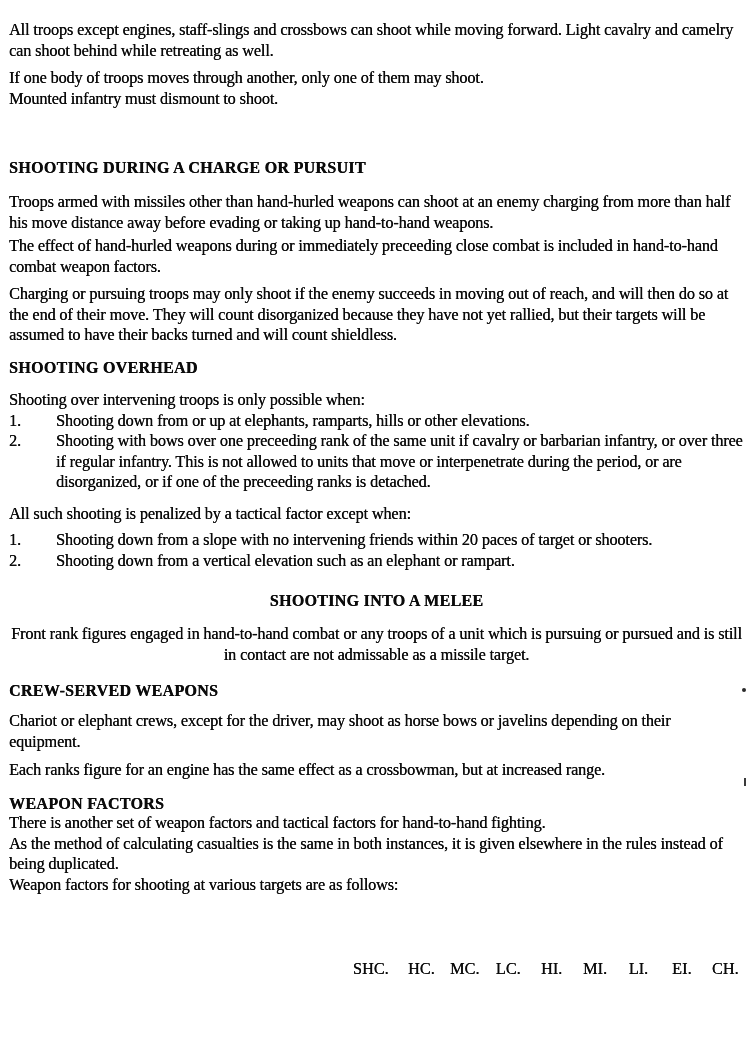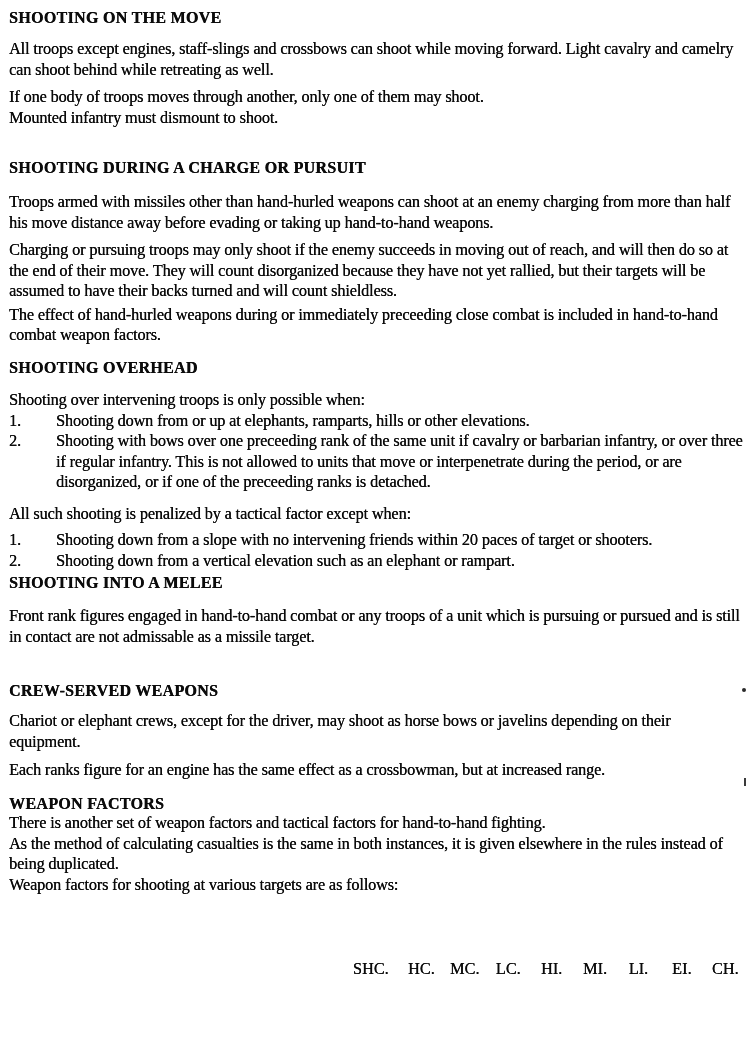--- a/index.html
+++ b/index.html
@@ -52,31 +52,30 @@
     position: absolute; left: 744px; top: 778px;
     width: 2px; height: 8px; background: #3a3a3a;
   }
 </style>
 </head>
 <body>
 
 <div class="page">
 
   <section class="sec" style="top:8px;">
-    <h2 class="heading">SHOOTING ON THE MOVE</h2>
     <p class="para mt20">All troops except engines, staff-slings and crossbows can shoot while moving forward. Light cavalry and camelry can shoot behind while retreating as well.</p>
     <p class="para mt7">If one body of troops moves through another, only one of them may shoot.</p>
     <p class="para mt0">Mounted infantry must dismount to shoot.</p>
   </section>
 
   <section class="sec" style="top:158px;">
     <h2 class="heading">SHOOTING DURING A CHARGE OR PURSUIT</h2>
     <p class="para mt15">Troops armed with missiles other than hand-hurled weapons can shoot at an enemy charging from more than half his move distance away before evading or taking up hand-to-hand weapons.</p>
+    <p class="para mt3">The effect of hand-hurled weapons during or immediately preceeding close combat is included in hand-to-hand combat weapon factors.</p>
     <p class="para mt7">Charging or pursuing troops may only shoot if the enemy succeeds in moving out of reach, and will then do so at the end of their move. They will count disorganized because they have not yet rallied, but their targets will be assumed to have their backs turned and will count shieldless.</p>
-    <p class="para mt3">The effect of hand-hurled weapons during or immediately preceeding close combat is included in hand-to-hand combat weapon factors.</p>
   </section>
 
   <section class="sec" style="top:358px;">
     <h2 class="heading">SHOOTING OVERHEAD</h2>
     <p class="para mt13">Shooting over intervening troops is only possible when:</p>
     <div class="li mt0">
       <span class="li-num">1.</span>
       <span class="li-text">Shooting down from or up at elephants, ramparts, hills or other elevations.</span>
     </div>
     <div class="li mt0">
@@ -87,21 +86,21 @@
     <div class="li mt6">
       <span class="li-num">1.</span>
       <span class="li-text">Shooting down from a slope with no intervening friends within 20 paces of target or shooters.</span>
     </div>
     <div class="li mt0">
       <span class="li-num">2.</span>
       <span class="li-text">Shooting down from a vertical elevation such as an elephant or rampart.</span>
     </div>
   </section>
 
-  <section class="sec" style="top:573px;">
+  <section class="sec" style="top:591px;text-align:center;">
     <h2 class="heading">SHOOTING INTO A MELEE</h2>
     <p class="para mt14">Front rank figures engaged in hand-to-hand combat or any troops of a unit which is pursuing or pursued and is still in contact are not admissable as a missile target.</p>
   </section>
 
   <section class="sec" style="top:681px;">
     <h2 class="heading">CREW-SERVED WEAPONS</h2>
     <p class="para mt11">Chariot or elephant crews, except for the driver, may shoot as horse bows or javelins depending on their equipment.</p>
     <p class="para mt8">Each ranks figure for an engine has the same effect as a crossbowman, but at increased range.</p>
   </section>
 

